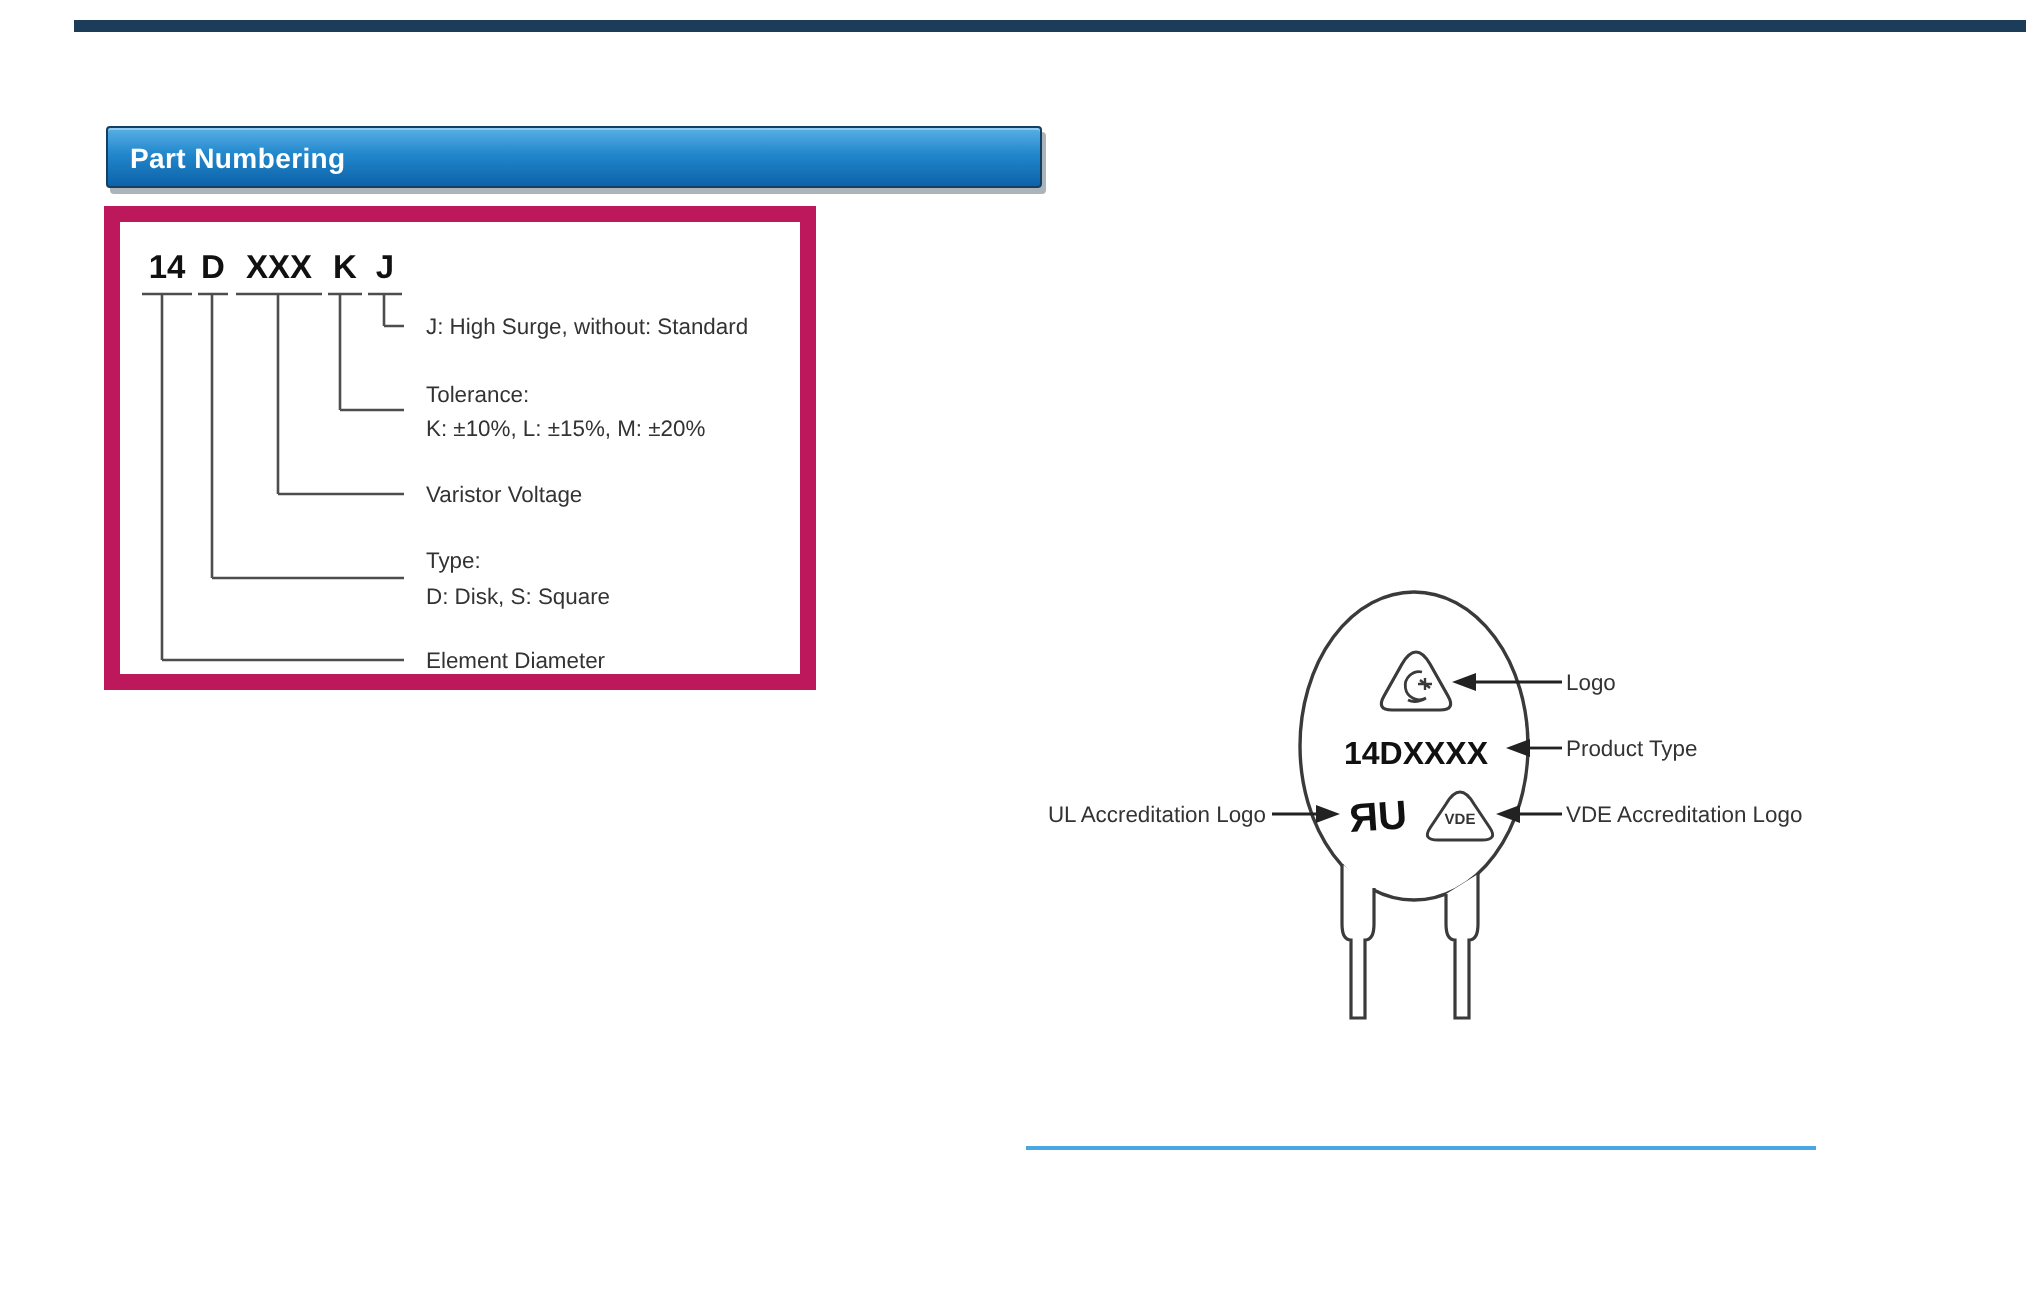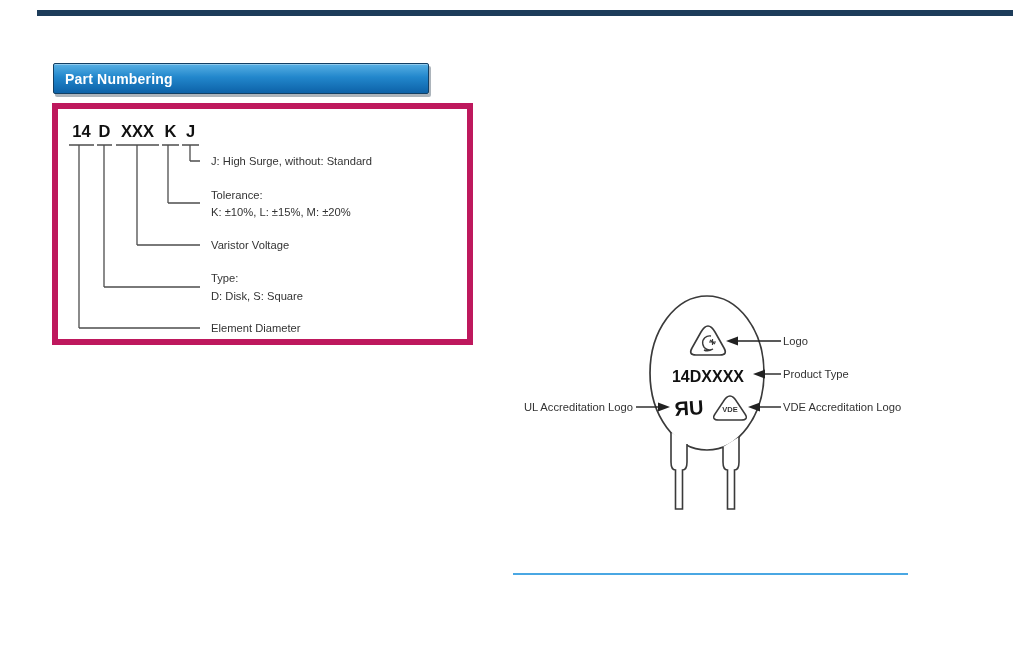--- a/index.html
+++ b/index.html
@@ -5,34 +5,34 @@
   html,body{margin:0;padding:0;}
   body{
     width:1019px;height:657px;position:relative;background:#ffffff;
     font-family:"Liberation Sans", sans-serif;overflow:hidden;
   }
   .top-rule{
     position:absolute;left:37px;top:10px;width:976px;height:6px;
     background:#1d3c5a;
   }
   .section-header{
-    position:absolute;left:53px;top:63px;width:376px;height:31px;
+    position:absolute;left:53px;top:63px;width:468px;height:31px;
     box-sizing:border-box;
     background:linear-gradient(180deg,#58b0e4 0%,#2287cc 45%,#0d62a8 100%);
     border:1px solid #133f63;border-radius:2px;
     box-shadow:2px 3px 0 rgba(104,119,132,0.55), inset 0 1px 0 rgba(255,255,255,0.35);
     display:flex;align-items:center;
   }
   .section-header span{
     color:#ffffff;font-weight:bold;font-size:14px;padding-left:11px;
     letter-spacing:0.2px;
   }
   .pn-box{
-    position:absolute;left:52px;top:103px;width:421px;height:242px;
-    box-sizing:border-box;background:#ffffff;border:6px solid #be185d;
+    position:absolute;left:52px;top:103px;width:356px;height:242px;
+    box-sizing:border-box;background:#ffffff;border:8px solid #be185d;
   }
   .pn-box svg{position:absolute;left:0;top:0;}
   .figure-svg{position:absolute;left:500px;top:290px;}
   .bottom-rule{
     position:absolute;left:513px;top:573px;width:395px;height:2px;
     background:#4aa7e3;
   }
   text{fill:#333333;}
   .code-text{font-size:16.5px;font-weight:bold;fill:#111111;}
   .lbl{font-size:11.2px;fill:#333333;}

